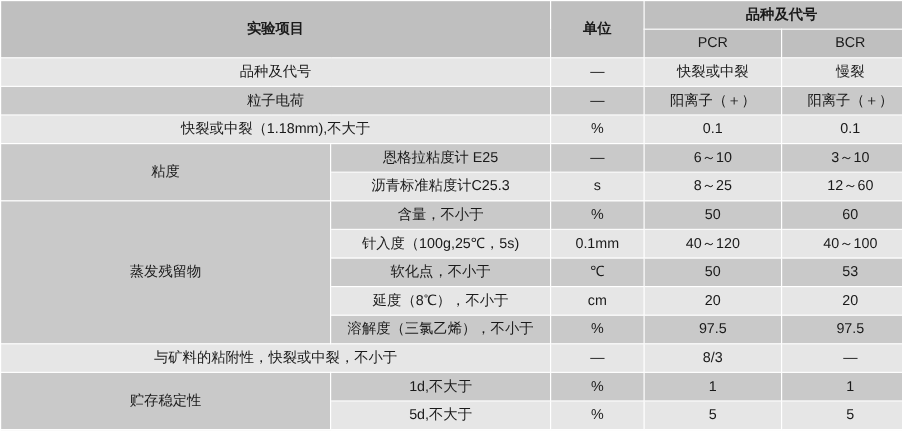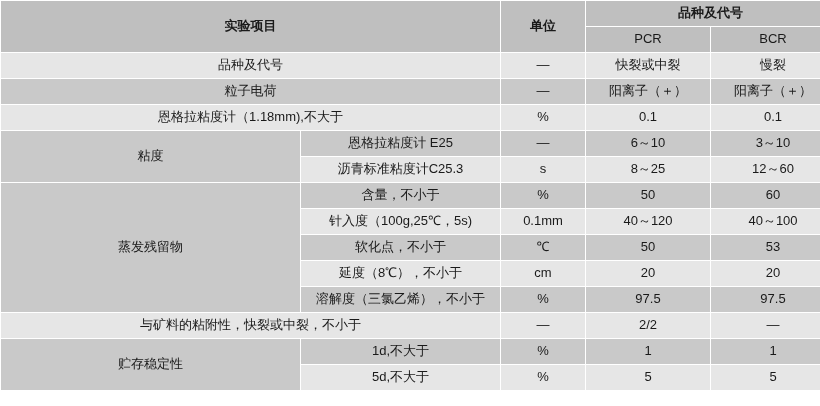--- a/index.html
+++ b/index.html
@@ -114,21 +114,21 @@
 
       <tr class="row-dark">
         <td class="item-cell" colspan="2">粒子电荷</td>
         <td>—</td>
         <td>阳离子（＋）</td>
         <td>阳离子（＋）</td>
 
       </tr>
 
       <tr class="row-light">
-        <td class="item-cell" colspan="2">恩格拉粘度计（1.18mm),不大于</td>
+        <td class="item-cell" colspan="2">快裂或中裂（1.18mm),不大于</td>
         <td>%</td>
         <td>0.1</td>
         <td>0.1</td>
 
       </tr>
 
       <tr class="row-dark">
         <td class="grp" rowspan="2">粘度</td>
         <td class="item-cell"><span>恩格拉粘度计 E25</span></td>
         <td>—</td>
@@ -182,21 +182,21 @@
         <td class="item-cell">溶解度（三氯乙烯），不小于</td>
         <td>%</td>
         <td>97.5</td>
         <td>97.5</td>
 
       </tr>
 
       <tr class="row-light">
         <td class="item-cell" colspan="2">与矿料的粘附性，快裂或中裂，不小于</td>
         <td>—</td>
-        <td>2/2</td>
+        <td>8/3</td>
         <td>—</td>
 
       </tr>
 
       <tr class="row-dark">
         <td class="grp" rowspan="2">贮存稳定性</td>
         <td class="item-cell">1d,不大于</td>
         <td>%</td>
         <td>1</td>
         <td>1</td>

